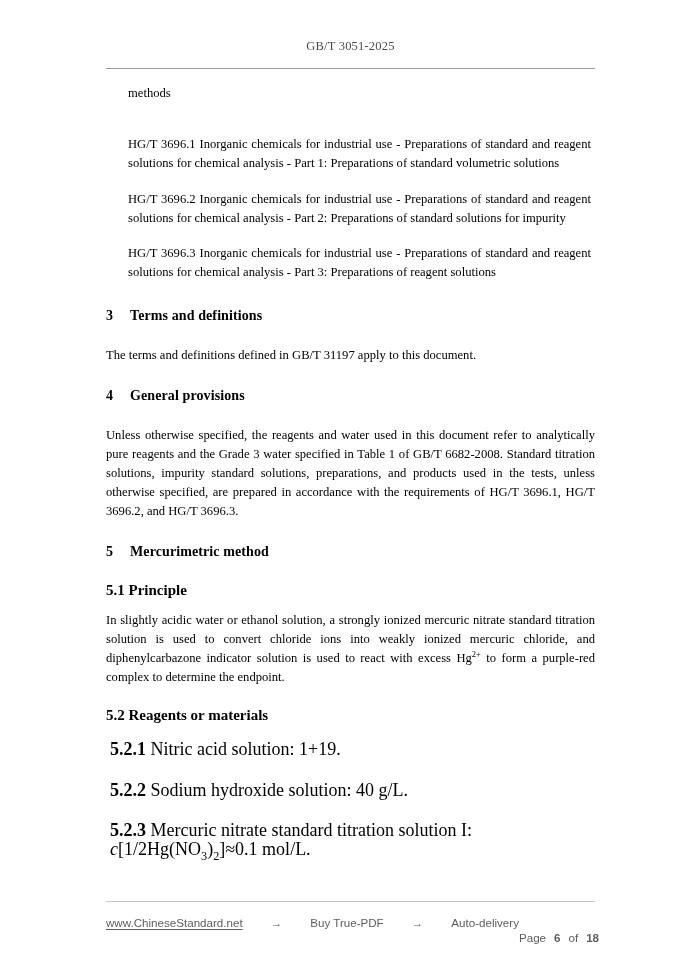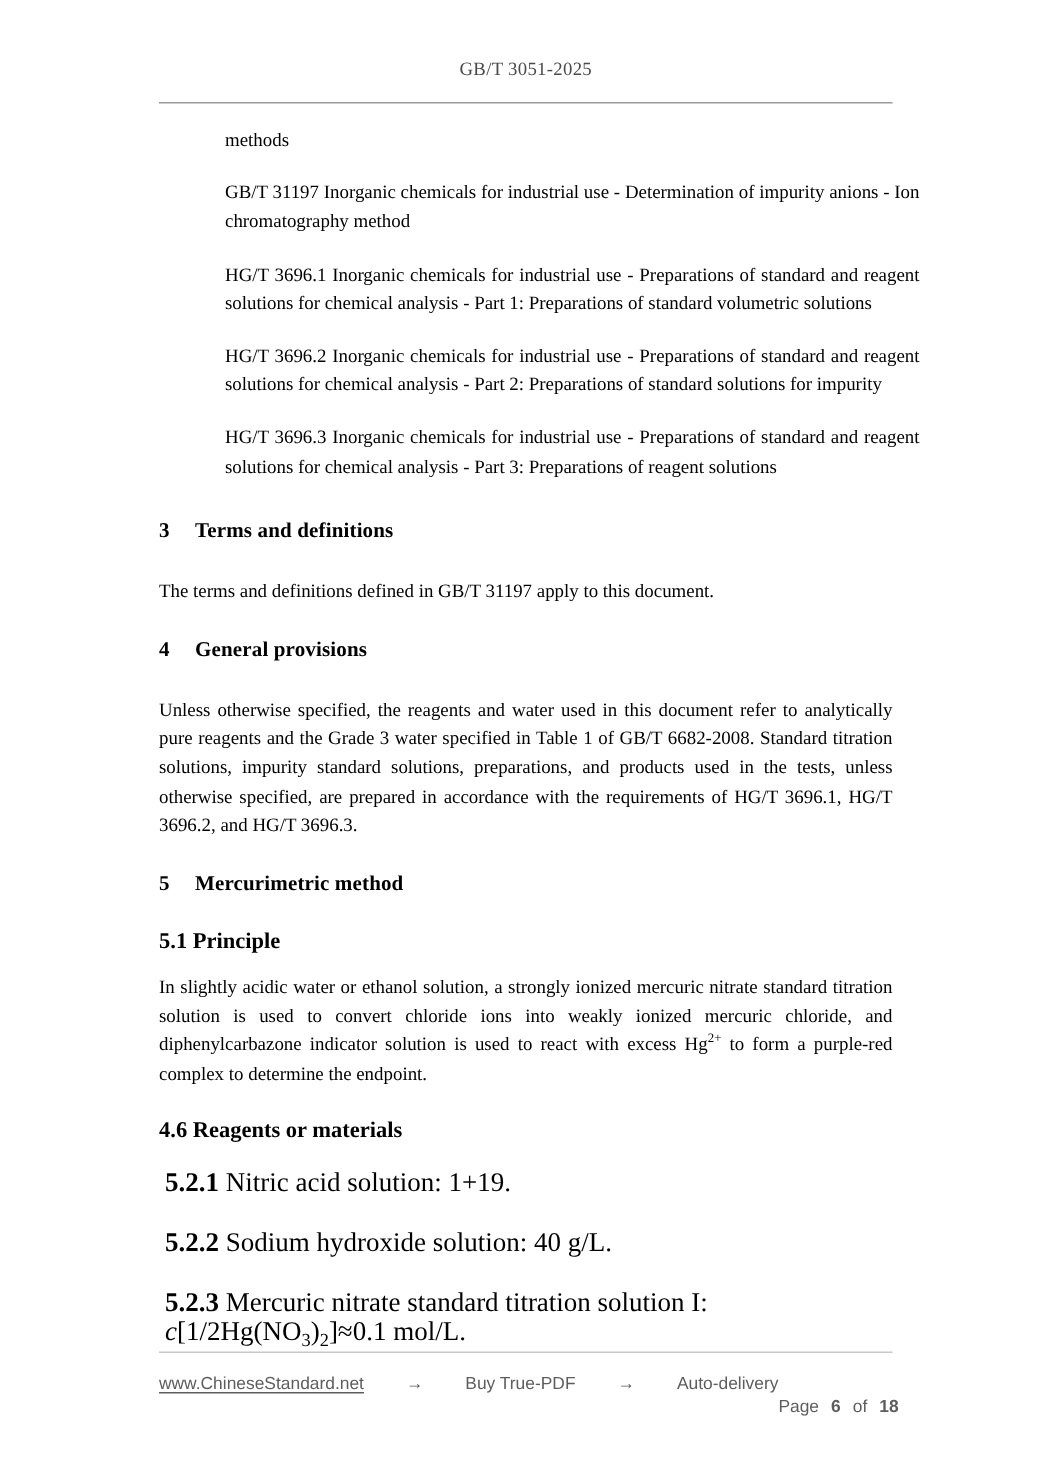--- a/index.html
+++ b/index.html
@@ -53,21 +53,21 @@
     width: 489px;
   }
 
   p.ref, p.body {
     margin: 0 0 0 0;
     text-align: justify;
     font-size: 12.6px;
     line-height: 19.2px;
   }
   p.ref {
-    margin-left: 44px;
+    margin-left: 22px;
     width: 463px;
   }
   .gap-ref { height: 16px; }
   .gap-sm  { height: 13px; }
   .gap-md  { height: 20px; }
   .gap-lg  { height: 24px; }
 
   h2.sec {
     margin: 0;
     font-size: 14px;
@@ -140,21 +140,20 @@
   <div class="header">
     <div class="header-title">GB/T 3051-2025</div>
   </div>
   <div class="header-rule"></div>
 
   <div class="content">
 
     <p class="ref">methods</p>
     <div class="gap-ref"></div>
 
-    <p class="ref">GB/T 31197 Inorganic chemicals for industrial use - Determination of impurity anions - Ion chromatography method</p>
     <div class="gap-ref"></div>
 
     <p class="ref">HG/T 3696.1 Inorganic chemicals for industrial use - Preparations of standard and reagent solutions for chemical analysis - Part 1: Preparations of standard volumetric solutions</p>
     <div class="gap-ref"></div>
 
     <p class="ref">HG/T 3696.2 Inorganic chemicals for industrial use - Preparations of standard and reagent solutions for chemical analysis - Part 2: Preparations of standard solutions for impurity</p>
     <div class="gap-ref"></div>
 
     <p class="ref">HG/T 3696.3 Inorganic chemicals for industrial use - Preparations of standard and reagent solutions for chemical analysis - Part 3: Preparations of reagent solutions</p>
 
@@ -180,21 +179,21 @@
       <span class="num">5</span><span>Mercurimetric method</span>
     </h2>
     <div class="gap-md"></div>
 
     <h3 class="subsec">5.1 Principle</h3>
     <div class="gap-sm"></div>
     <p class="body"><span>In slightly acidic water or ethanol solution, a strongly ionized mercuric nitrate standard titration solution is used to convert chloride ions into weakly ionized mercuric chloride, and diphenylcarbazone indicator solution is used to react with excess Hg</span><sup>2+</sup><span> to form a purple-red complex to determine the endpoint.</span></p>
 
     <div class="gap-md"></div>
 
-    <h3 class="subsec">4.6 Reagents or materials</h3>
+    <h3 class="subsec">5.2 Reagents or materials</h3>
     <div class="gap-sm"></div>
 
     <p class="item"><span class="lbl">5.2.1</span> <span>Nitric acid solution: 1+19.</span></p>
     <div class="gap-sm"></div>
 
     <p class="item"><span class="lbl">5.2.2</span> <span>Sodium hydroxide solution: 40 g/L.</span></p>
     <div class="gap-sm"></div>
 
     <p class="item"><span class="lbl">5.2.3</span> <span>Mercuric nitrate standard titration solution I: </span><i class="var">c</i><span>[1/2Hg(NO</span><sub>3</sub><span>)</span><sub>2</sub><span>]≈0.1 mol/L.</span></p>
 

